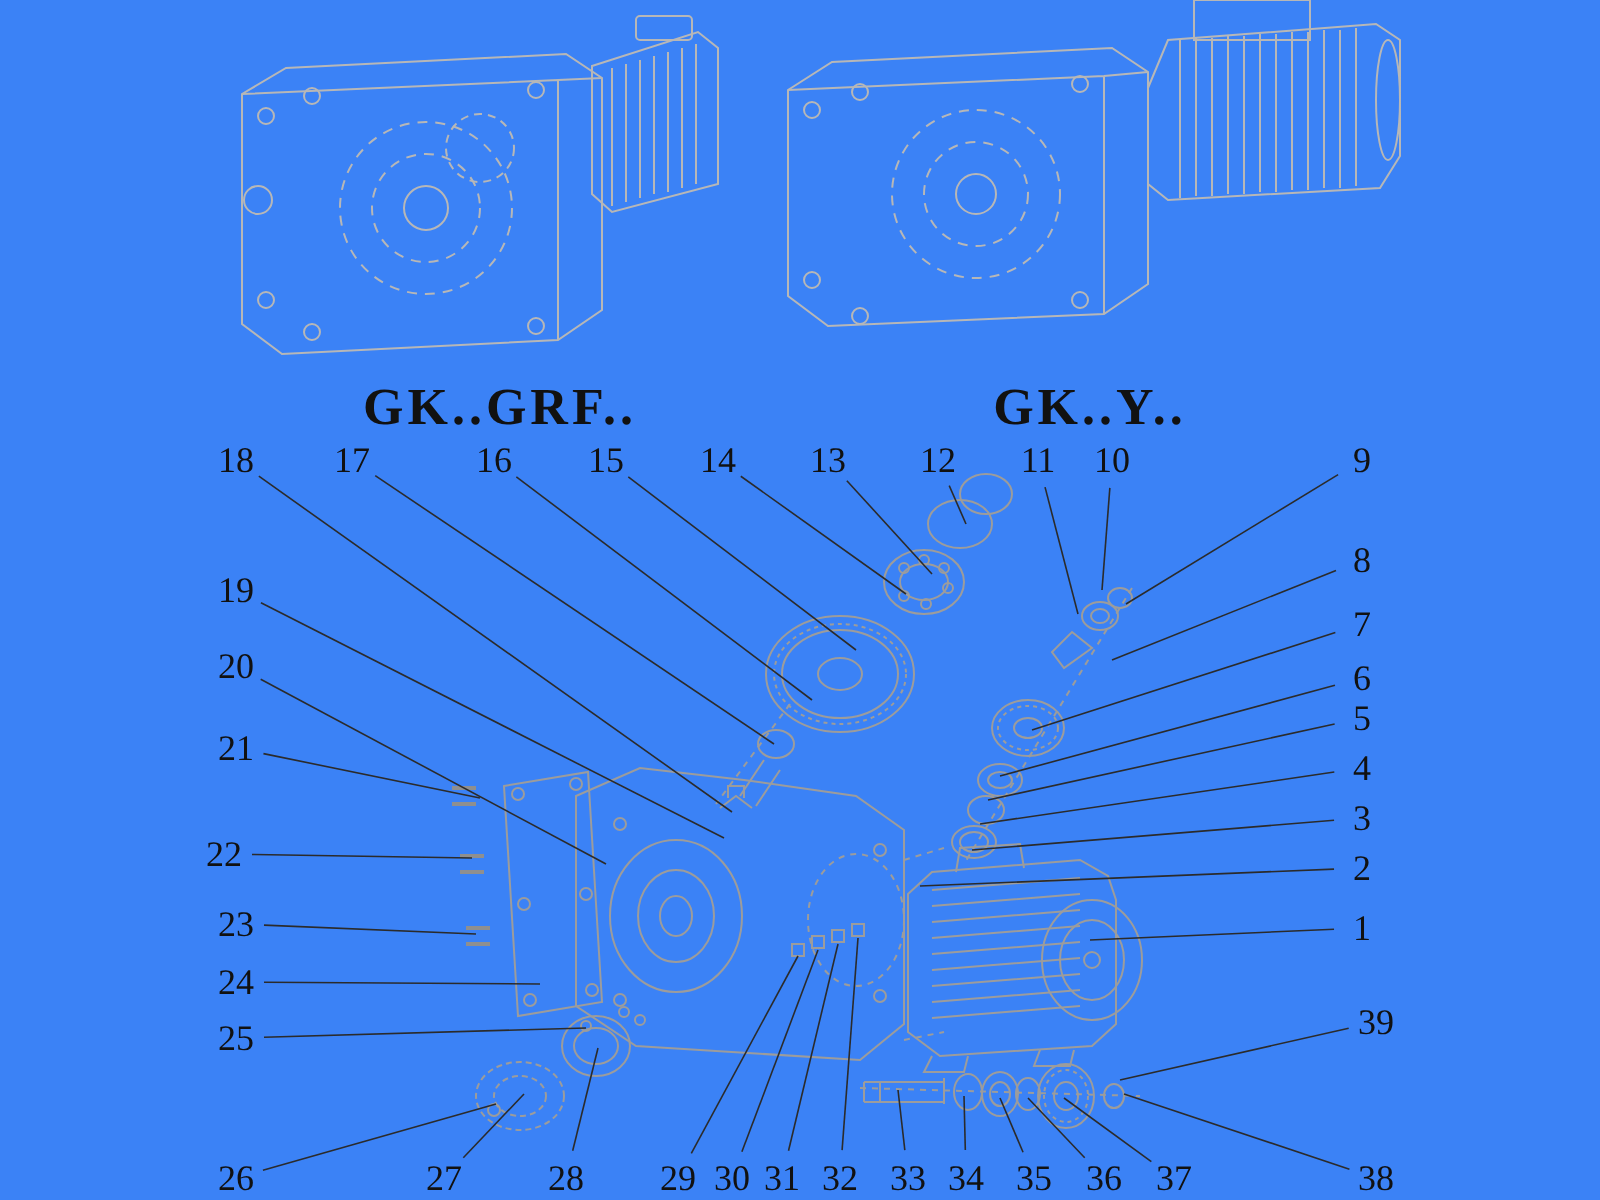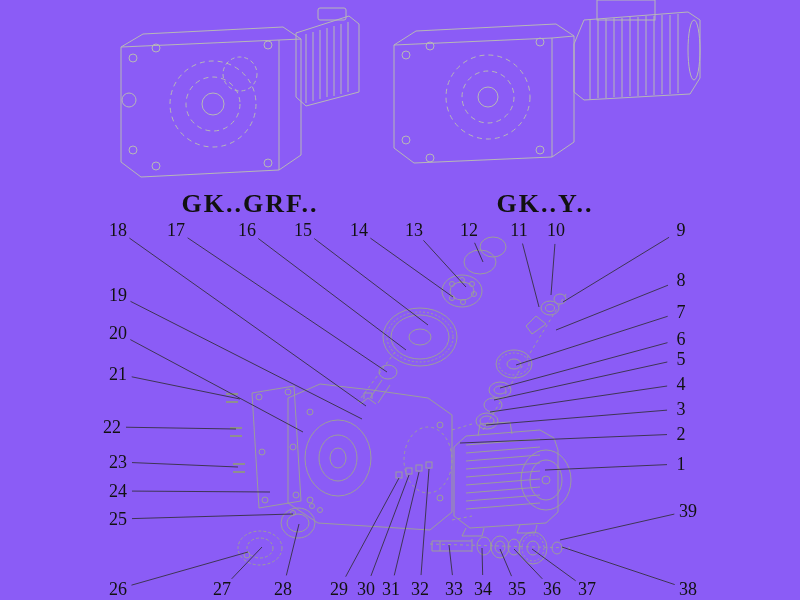--- a/index.html
+++ b/index.html
@@ -1,16 +1,16 @@
 <!DOCTYPE html>
 <html><head>
 <meta charset="utf-8">
 <style>
   html,body{margin:0;padding:0;background:#fff;}
-  #stage{position:relative;width:800px;height:600px;background:#8b5cf6;overflow:hidden;
+  #stage{position:relative;width:800px;height:600px;background:#3b82f6;overflow:hidden;
          font-family:"Liberation Serif",serif;}
   svg{position:absolute;left:0;top:0;}
   .heading{font-family:"Liberation Serif",serif;font-weight:bold;font-size:26px;
            letter-spacing:2px;fill:#111;}
   .callout-num{font-family:"Liberation Serif",serif;font-size:18px;fill:#111;}
   .leader{stroke:#2b2b2b;stroke-width:0.8;}
   .art{stroke:#b7b7b7;fill:none;stroke-width:1;}
   .part{stroke:#9c9c9c;fill:none;stroke-width:1;}
   .boltline{stroke:#8f8f8f;stroke-width:2;}
 </style>

